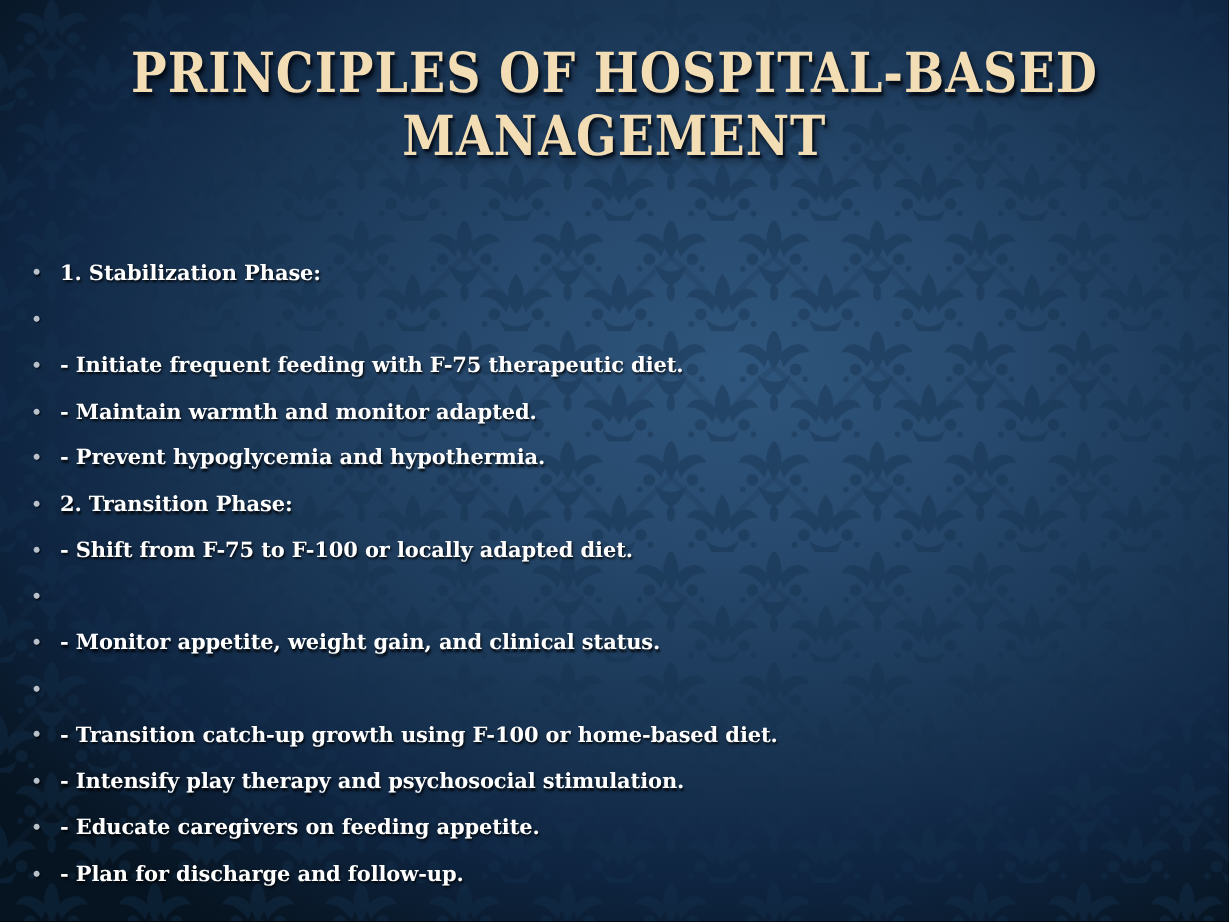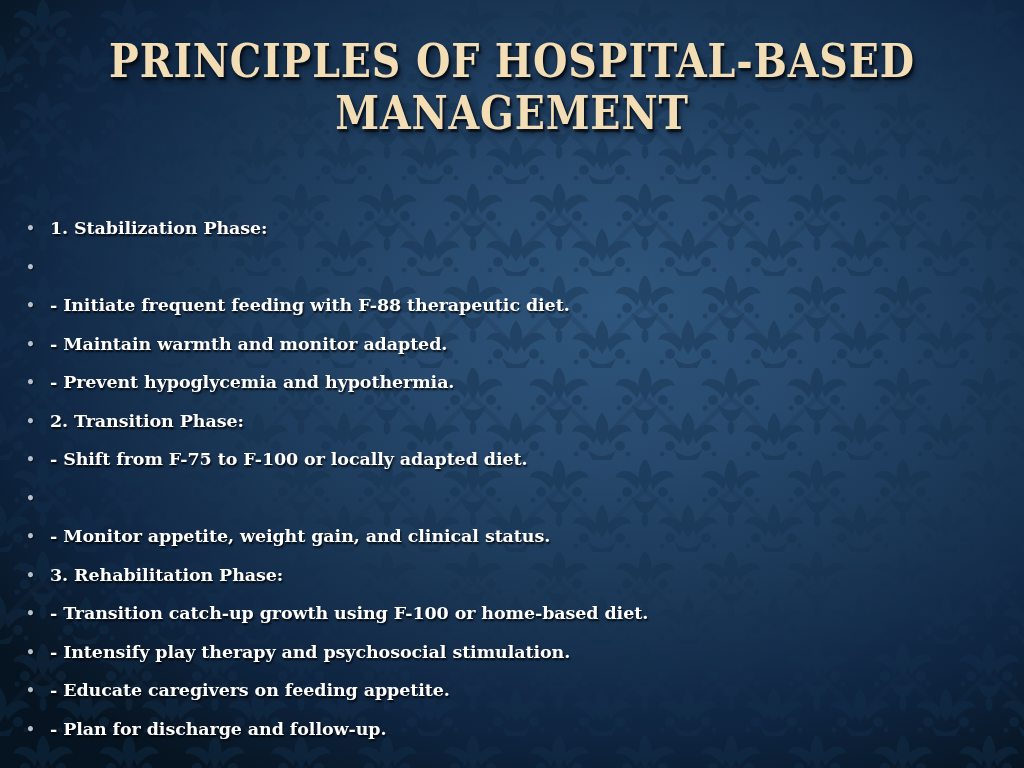--- a/index.html
+++ b/index.html
@@ -103,21 +103,21 @@
   <ul class="bullets">
       <li>
       <span class="dot">•</span>
       <span class="text">1. Stabilization Phase:</span>
     </li>
       <li>
       <span class="dot">•</span>
     </li>
       <li>
       <span class="dot">•</span>
-      <span class="text">- Initiate frequent feeding with F-88 therapeutic diet.</span>
+      <span class="text">- Initiate frequent feeding with F-75 therapeutic diet.</span>
     </li>
       <li>
       <span class="dot">•</span>
       <span class="text">- Maintain warmth and monitor adapted.</span>
     </li>
       <li>
       <span class="dot">•</span>
       <span class="text">- Prevent hypoglycemia and hypothermia.</span>
     </li>
       <li>
@@ -130,21 +130,20 @@
     </li>
       <li>
       <span class="dot">•</span>
     </li>
       <li>
       <span class="dot">•</span>
       <span class="text">- Monitor appetite, weight gain, and clinical status.</span>
     </li>
       <li>
       <span class="dot">•</span>
-      <span class="text">3. Rehabilitation Phase:</span>
     </li>
       <li>
       <span class="dot">•</span>
       <span class="text">- Transition catch-up growth using F-100 or home-based diet.</span>
     </li>
       <li>
       <span class="dot">•</span>
       <span class="text">- Intensify play therapy and psychosocial stimulation.</span>
     </li>
       <li>

